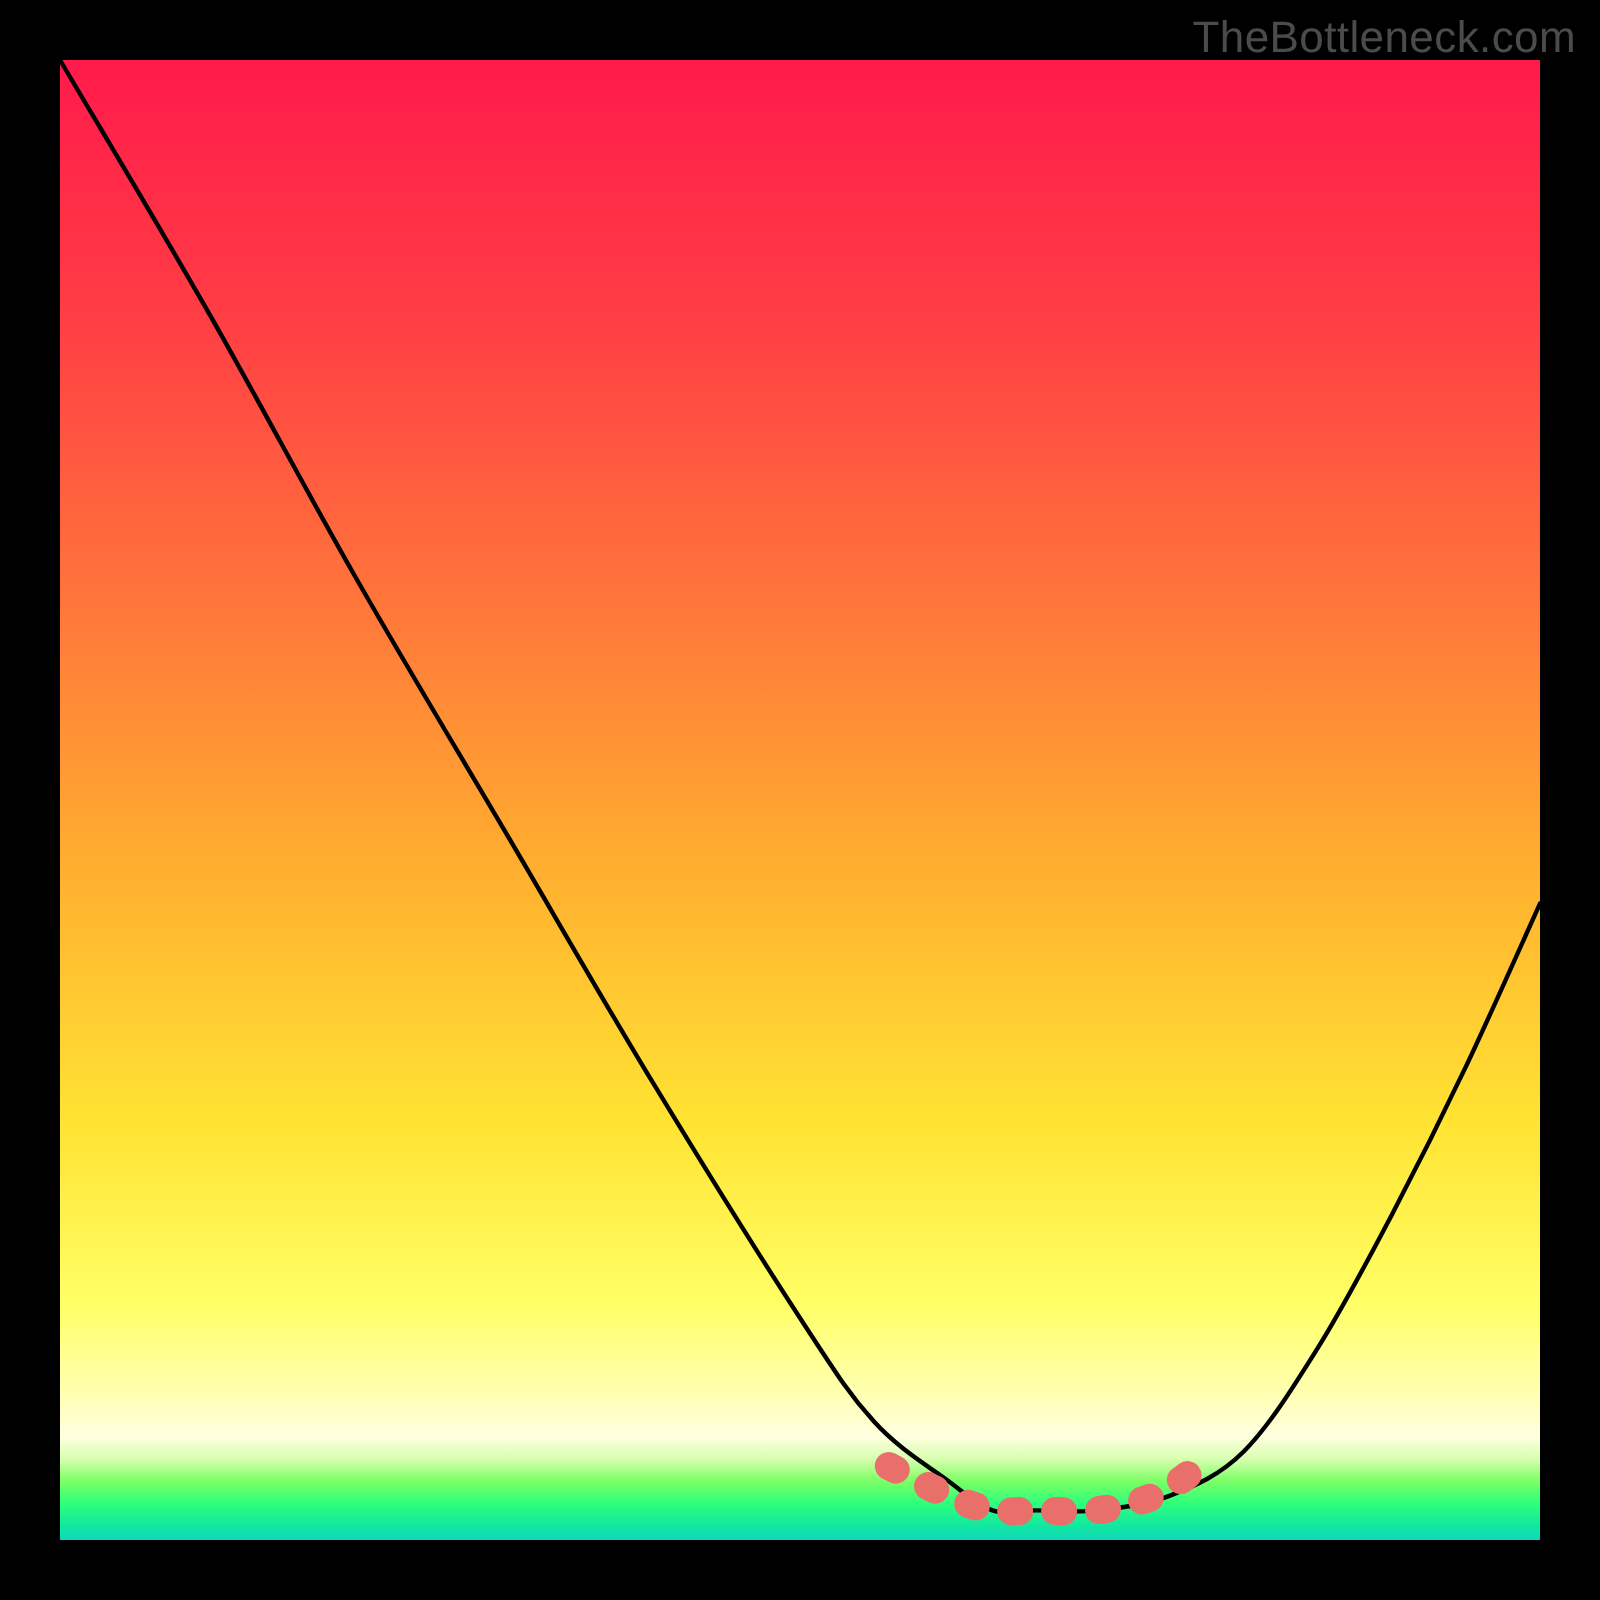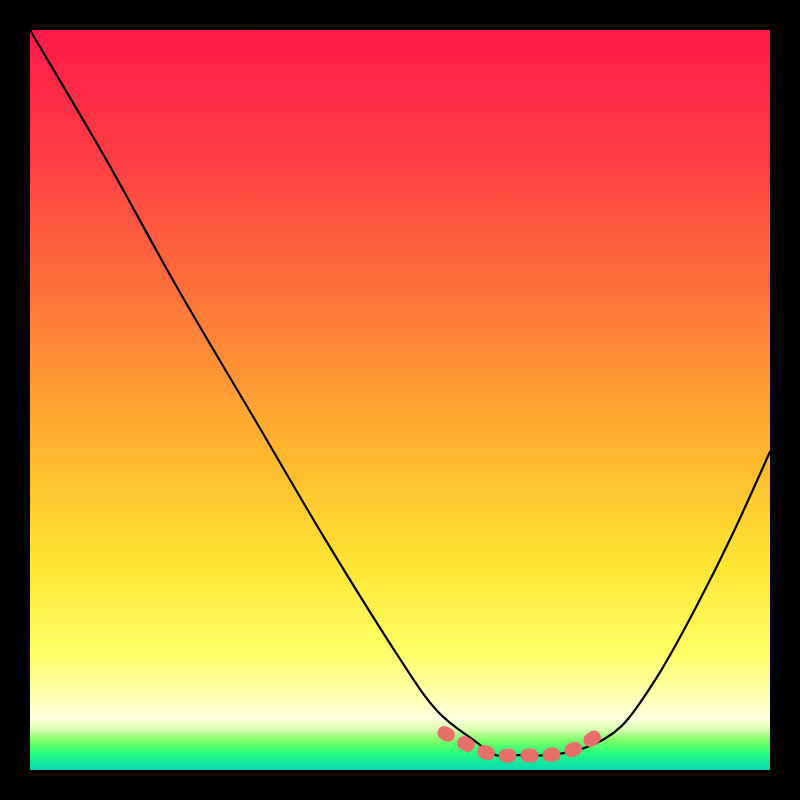--- a/index.html
+++ b/index.html
@@ -56,20 +56,21 @@
     inset: 0;
     width: 740px;
     height: 740px;
     overflow: visible;
   }
 </style>
 </head>
 <body>
 <div class="frame">
 
+  <div class="watermark">TheBottleneck.com</div>
 
   <div class="plot-area">
     <svg class="curve" viewBox="0 0 740 740" preserveAspectRatio="none">
 
       <path id="curve-main" fill="none" stroke="#000000" stroke-width="2.2" stroke-linecap="round" d="M 0.0 0.0 C 12.3 21.0, 49.3 82.6, 74.0 125.8 C 98.7 169.0, 123.3 215.8, 148.0 259.0 C 172.7 302.2, 197.3 342.9, 222.0 384.8 C 246.7 426.7, 271.3 469.9, 296.0 510.6 C 320.7 551.3, 351.5 600.6, 370.0 629.0 C 388.5 657.4, 394.7 667.2, 407.0 680.8 C 419.3 694.4, 434.1 703.0, 444.0 710.4 C 453.9 717.8, 458.8 722.7, 466.2 725.2 C 473.6 727.7, 479.8 725.2, 488.4 725.2 C 497.0 725.2, 506.9 726.4, 518.0 725.2 C 529.1 724.0, 542.7 722.7, 555.0 717.8 C 567.3 712.9, 579.7 707.9, 592.0 695.6 C 604.3 683.3, 616.7 663.5, 629.0 643.8 C 641.3 624.1, 653.7 600.6, 666.0 577.2 C 678.3 553.8, 690.7 529.1, 703.0 503.2 C 715.3 477.3, 733.8 435.4, 740.0 421.8"></path>
 
       <path id="curve-flat" fill="none" stroke="#e96f6b" stroke-width="14" stroke-linecap="round" stroke-dasharray="4 18" d="M 414.4 703.0 C 419.3 705.5, 435.4 714.1, 444.0 717.8 C 452.6 721.5, 458.8 724.0, 466.2 725.2 C 473.6 726.4, 479.8 725.2, 488.4 725.2 C 497.0 725.2, 508.1 726.4, 518.0 725.2 C 527.9 724.0, 539.0 721.5, 547.6 717.8 C 556.2 714.1, 566.1 705.5, 569.8 703.0"></path>
     </svg>
   </div>
 

